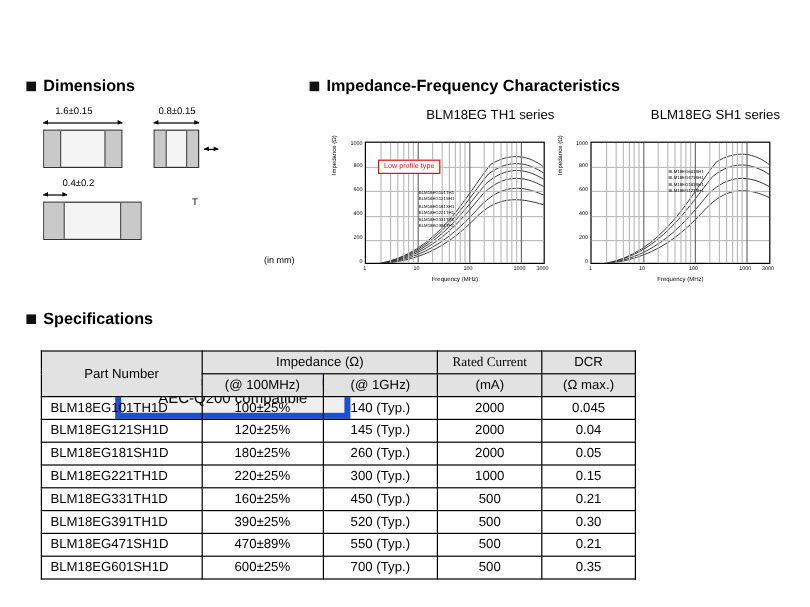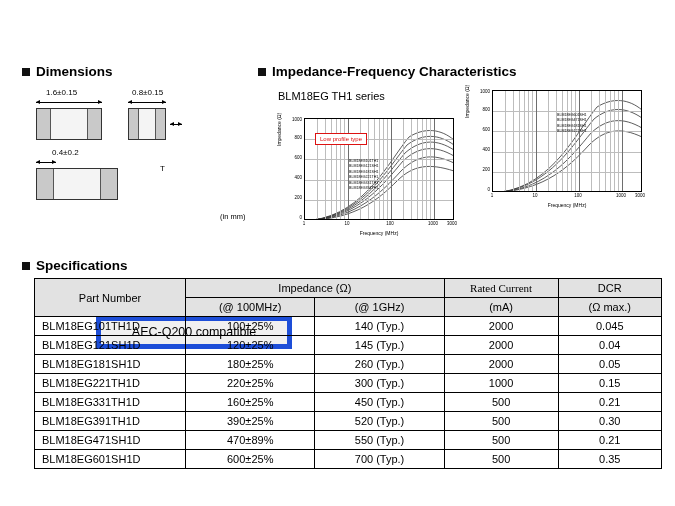--- a/index.html
+++ b/index.html
@@ -146,20 +146,21 @@
   .chart-wrap {
     position: absolute;
     top: 90px;
   }
   #chart1 { left: 278px; }
   #chart2 { left: 466px; }
   .chart-title {
     font-size: 11px;
     margin-bottom: 16px;
     white-space: nowrap;
+    text-align: right;
   }
   .plot-outer {
     position: relative;
     width: 184px;
     height: 120px;
   }
   .ylab {
     position: absolute;
     left: -2px;
     top: 28px;
@@ -239,25 +240,25 @@
     line-height: 1.5;
     white-space: nowrap;
     z-index: 4;
   }
   #labels1 { left: 44px; top: 40px; }
   #labels2 { left: 64px; top: 22px; }
 
   
   table.spec {
     position: absolute;
-    top: 278px;
+    top: 292px;
     left: 34px;
     border-collapse: collapse;
     font-size: 11px;
-    width: 628px;
+    width: 496px;
     border-radius: 12px;
   }
   table.spec th, table.spec td {
     border: 1px solid #000;
     padding: 3px 4px;
     text-align: center;
     height: 18px;
     box-sizing: border-box;
   }
   table.spec th {
@@ -383,20 +384,21 @@
         <span style="left:43px;">10</span>
         <span style="left:86px;">100</span>
         <span style="left:129px;">1000</span>
         <span style="left:148px;">3000</span>
       </div>
       <div class="xlab">Frequency (MHz)</div>
     </div>
   </div>
 
   <div class="chart-wrap" id="chart2">
+    <div class="chart-title">BLM18EG  SH1 series</div>
     <div class="plot-outer">
       <div class="ylab">Impedance (Ω)</div>
       <div class="ytickcol">
         <span style="top: 98px;">0</span>
         <span style="top: 78px;">200</span>
         <span style="top: 58px;">400</span>
         <span style="top: 38px;">600</span>
         <span style="top: 18px;">800</span>
         <span style="top: 0px;">1000</span>
       </div>

